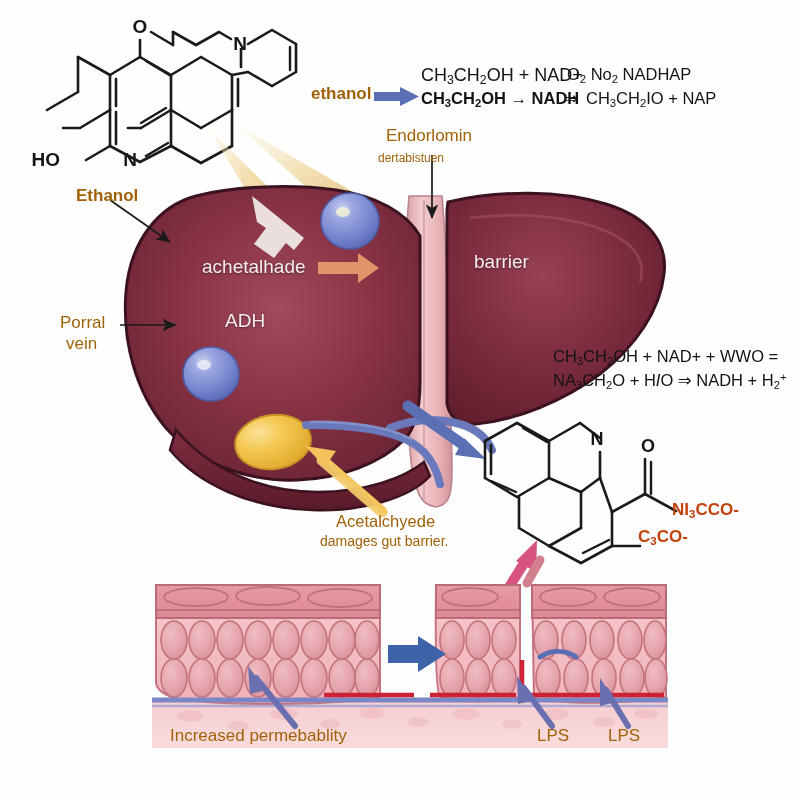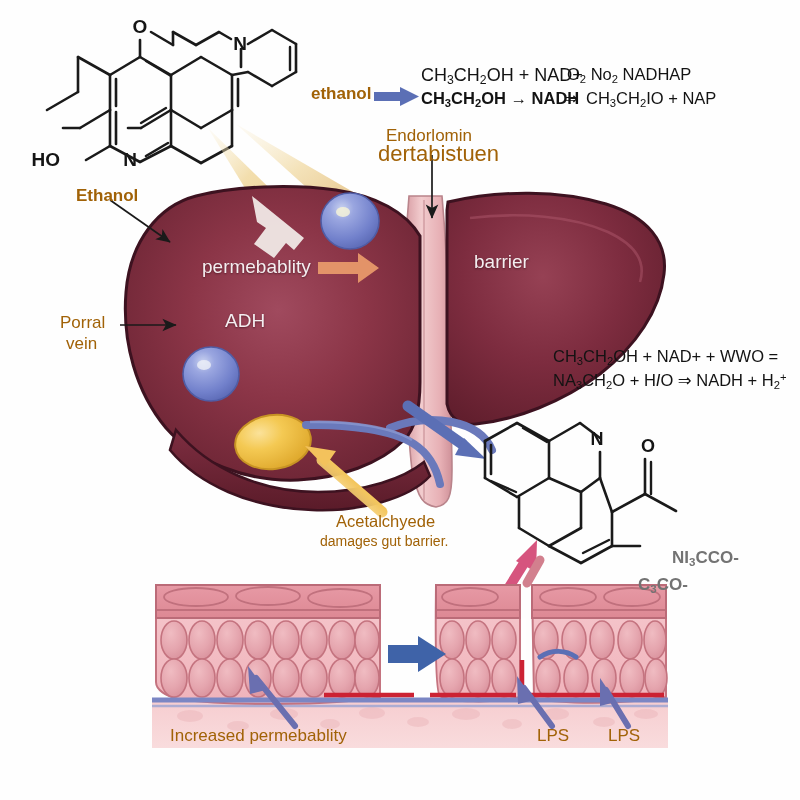--- a/index.html
+++ b/index.html
@@ -10,21 +10,21 @@
     background:#fefefe;
   }
   #canvas{position:absolute;left:0;top:0;width:800px;height:800px;}
   .lbl{position:absolute;color:#a16207;white-space:nowrap;line-height:1.18;}
   .lbl.ctr{text-align:left;}
   .wlbl{position:absolute;color:#f4eef0;white-space:nowrap;
         text-shadow:0 1px 2px rgba(40,5,15,.55);}
   sub{font-size:.68em;vertical-align:-0.28em;}
   sup{font-size:.68em;vertical-align:0.42em;}
   .eqn{position:absolute;color:#131313;white-space:nowrap;line-height:1.5;}
-  .struct-txt{position:absolute;color:#737373;font-weight:700;white-space:nowrap;margin-top:48px;}
+  .struct-txt{position:absolute;color:#c2410c;font-weight:700;white-space:nowrap;}
 </style>
 </head>
 <body>
 
 <svg id="canvas" viewBox="0 0 800 800" xmlns="http://www.w3.org/2000/svg">
   <defs>
 
     <radialGradient id="liverLobeL" cx="52%" cy="42%" r="72%">
       <stop offset="0%" stop-color="#a04a5e"></stop>
       <stop offset="42%" stop-color="#8b3547"></stop>
@@ -413,23 +413,23 @@
   NI<sub>3</sub>CCO-
 </div>
 <div class="struct-txt" style="left:638px;top:527px;font-size:17px;">
   C<sub>3</sub>CO-
 </div>
 
 <div class="lbl" style="left:76px;top:186px;font-size:17px;font-weight:700;">Ethanol</div>
 <div class="lbl" style="left:60px;top:313px;font-size:17px;">Porral</div>
 <div class="lbl" style="left:66px;top:334px;font-size:17px;">vein</div>
 <div class="lbl ctr" style="left:386px;top:126px;font-size:17px;width:100px;">Endorlomin</div>
-<div class="lbl ctr" style="left:378px;top:141px;font-size:22px;width:118px;">dertabistuen</div>
-
-<div class="wlbl" style="left:202px;top:256px;font-size:19px;">permebablity</div>
+<div class="lbl ctr" style="left:378px;top:151px;font-size:12px;width:118px;">dertabistuen</div>
+
+<div class="wlbl" style="left:202px;top:256px;font-size:19px;">achetalhade</div>
 <div class="wlbl" style="left:225px;top:310px;font-size:19px;">ADH</div>
 <div class="wlbl" style="left:474px;top:251px;font-size:19px;">barrier</div>
 
 <div class="lbl ctr" style="left:336px;top:512px;font-size:16.5px;width:150px;">Acetalchyede</div>
 <div class="lbl ctr" style="left:320px;top:533px;font-size:14px;width:186px;">damages gut barrier.</div>
 
 <div class="lbl" style="left:170px;top:726px;font-size:17px;">Increased permebablity</div>
 <div class="lbl" style="left:537px;top:726px;font-size:17px;">LPS</div>
 <div class="lbl" style="left:608px;top:726px;font-size:17px;">LPS</div>
 

